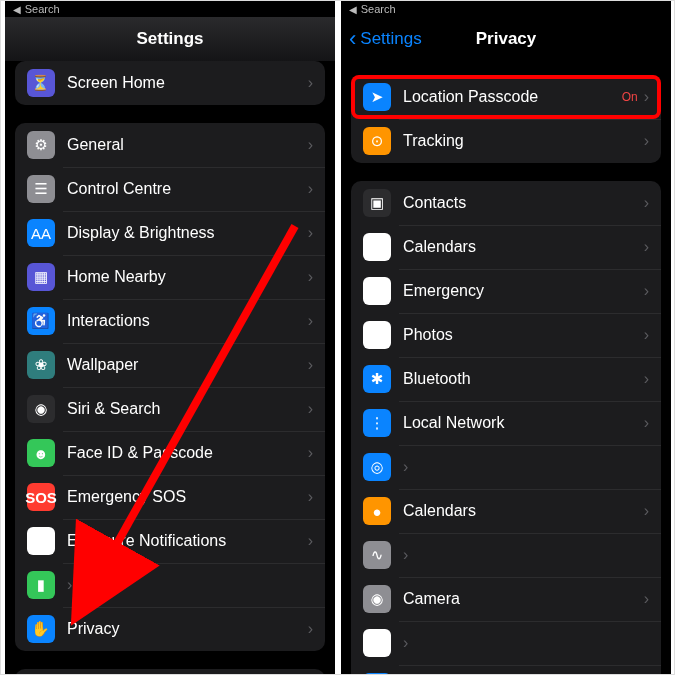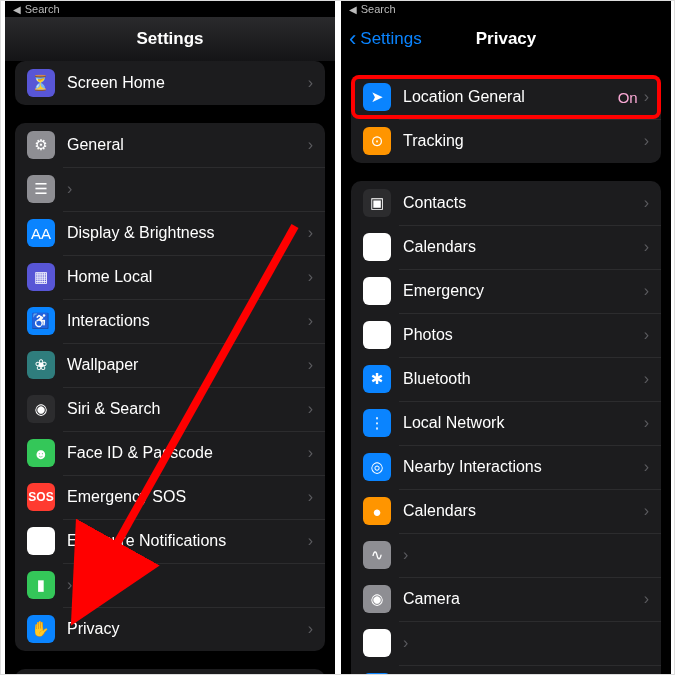--- a/index.html
+++ b/index.html
@@ -14,21 +14,21 @@
   .right .navbar{background:#000;}
   .navbar .title{font-size:17px;font-weight:600;color:#fff;}
   .navbar .back{position:absolute;left:8px;display:flex;align-items:center;gap:4px;color:#0a84ff;font-size:17px;}
   .navbar .back .chev{font-size:22px;line-height:1;font-weight:500;}
   .content{position:absolute;top:60px;bottom:0;left:0;right:0;overflow:hidden;padding:0 10px;}
   .group{background:#1c1c1e;border-radius:10px;margin-bottom:18px;}
   .row{display:flex;align-items:center;height:44px;padding:0 12px;position:relative;}
   .row + .row::before{content:"";position:absolute;top:0;left:48px;right:0;height:1px;background:#2c2c2e;}
   .row .icon{width:28px;height:28px;border-radius:6px;display:flex;align-items:center;justify-content:center;margin-right:12px;font-size:15px;color:#fff;flex-shrink:0;}
   .row .label{flex:1;font-size:16px;color:#fff;white-space:nowrap;overflow:hidden;text-overflow:ellipsis;}
-  .row .value{font-size:15px;color:#f9a8d4;margin-right:6px;}
+  .row .value{font-size:12px;color:#ef4444;margin-right:6px;}
   .row .chev{color:#5a5a5e;font-size:16px;}
   .highlight{box-shadow:0 0 0 4px #ff0000 inset;border-radius:8px;}
   
   .arrow-svg{position:absolute;left:0;right:0;pointer-events:none;}
   
   .ic-blue{background:#0a84ff;}
   .ic-grey{background:#8e8e93;}
   .ic-teal{background:#2f7d7d;}
   .ic-green{background:#34c759;}
   .ic-red{background:#ff3b30;}
@@ -58,30 +58,31 @@
           </div>
         </div>
     <div class="group">
           <div class="row">
             <div class="icon ic-grey">⚙</div>
             <div class="label">General</div>
             <div class="chev">›</div>
           </div>
           <div class="row">
             <div class="icon ic-grey">☰</div>
+            <div class="label">Control Centre</div>
             <div class="chev">›</div>
           </div>
           <div class="row">
             <div class="icon ic-blue">AA</div>
             <div class="label">Display &amp; Brightness</div>
             <div class="chev">›</div>
           </div>
           <div class="row">
             <div class="icon ic-purple">▦</div>
-            <div class="label">Home Local</div>
+            <div class="label">Home Nearby</div>
             <div class="chev">›</div>
           </div>
           <div class="row">
             <div class="icon ic-blue">♿</div>
             <div class="label">Interactions</div>
             <div class="chev">›</div>
           </div>
           <div class="row">
             <div class="icon ic-teal">❀</div>
             <div class="label">Wallpaper</div>
@@ -91,21 +92,21 @@
             <div class="icon ic-dark">◉</div>
             <div class="label">Siri &amp; Search</div>
             <div class="chev">›</div>
           </div>
           <div class="row">
             <div class="icon ic-green">☻</div>
             <div class="label">Face ID &amp; Passcode</div>
             <div class="chev">›</div>
           </div>
           <div class="row">
-            <div class="icon ic-red" style="font-size: 12px; font-weight: 700;">SOS</div>
+            <div class="icon ic-red" style="font-size: 15px; font-weight: 700;">SOS</div>
             <div class="label">Emergency SOS</div>
             <div class="chev">›</div>
           </div>
           <div class="row">
             <div class="icon ic-white">✱</div>
             <div class="label">Exposure Notifications</div>
             <div class="chev">›</div>
           </div>
           <div class="row">
             <div class="icon ic-green">▮</div>
@@ -141,21 +142,21 @@
     <div class="back">
       <span class="chev">‹</span>
       <span>Settings</span>
     </div>
     <div class="title">Privacy</div>
   </div>
   <div class="content">
     <div class="group" style="margin-top:14px;">
           <div class="row highlight">
             <div class="icon ic-blue">➤</div>
-            <div class="label">Location General</div>
+            <div class="label">Location Passcode</div>
             <div class="value">On</div>
             <div class="chev">›</div>
           </div>
           <div class="row">
             <div class="icon ic-orange">⊙</div>
             <div class="label">Tracking</div>
             <div class="chev">›</div>
           </div>
         </div>
     <div class="group">
@@ -184,21 +185,20 @@
             <div class="label">Bluetooth</div>
             <div class="chev">›</div>
           </div>
           <div class="row">
             <div class="icon ic-blue">⋮</div>
             <div class="label">Local Network</div>
             <div class="chev">›</div>
           </div>
           <div class="row">
             <div class="icon ic-blue">◎</div>
-            <div class="label">Nearby Interactions</div>
             <div class="chev">›</div>
           </div>
           <div class="row">
             <div class="icon ic-orange">●</div>
             <div class="label">Calendars</div>
             <div class="chev">›</div>
           </div>
           <div class="row">
             <div class="icon ic-grey">∿</div>
             <div class="chev">›</div>

